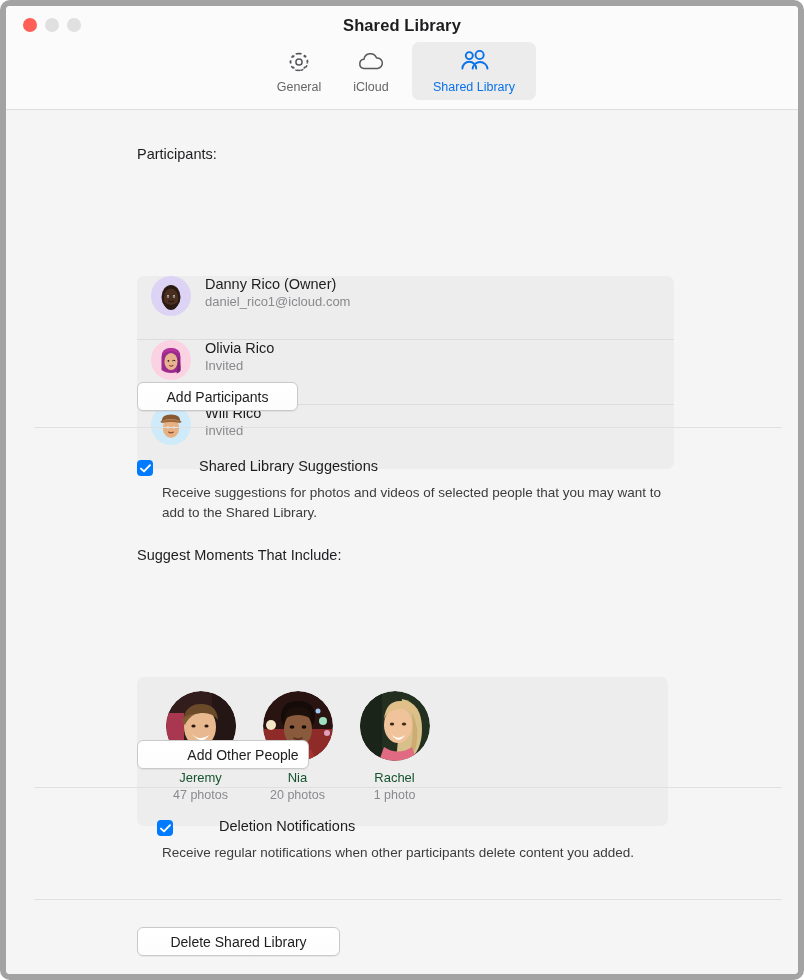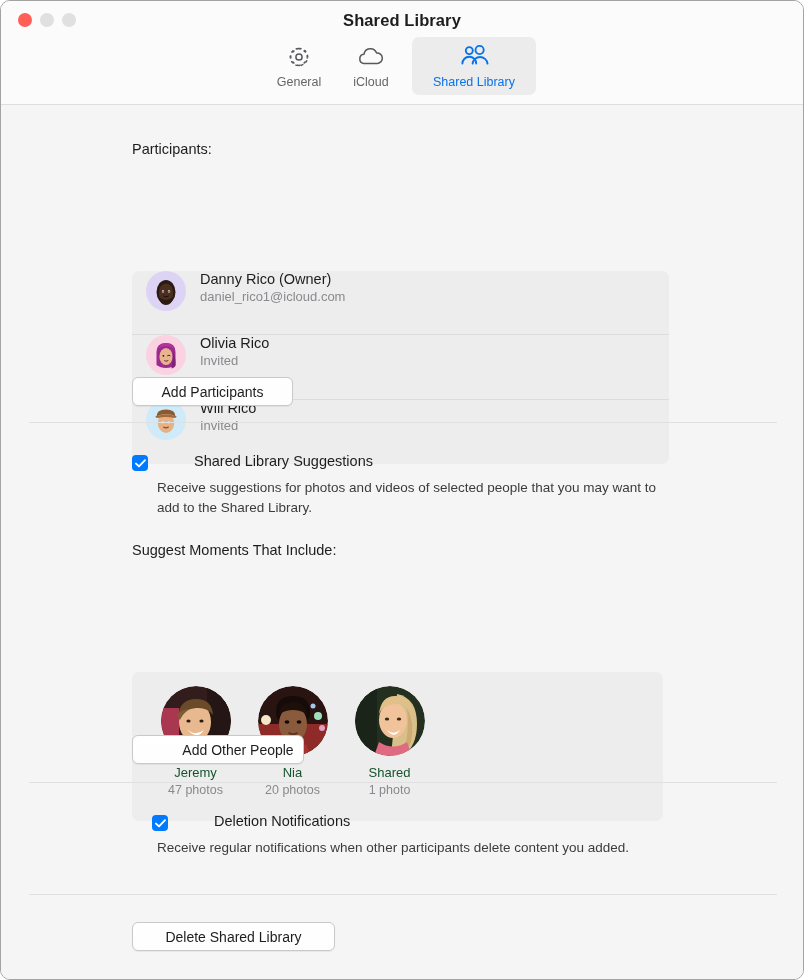--- a/index.html
+++ b/index.html
@@ -8,21 +8,21 @@
     font-family: "Liberation Sans", sans-serif;
     background: #ffffff;
     -webkit-font-smoothing: antialiased;
   }
   .window {
     position: absolute; left: 0; top: 0;
     width: 804px; height: 980px;
     background: #f5f5f5;
     border-radius: 10px;
     overflow: hidden;
-    border: 1px solid #a3a3a3;
+    border: 6px solid #a3a3a3;
   }
   
   .titlebar {
     position: relative;
     height: 104px;
     background: #fbfbfb;
     border-bottom: 1px solid #dedede;
   }
   .traffic {
     position: absolute; left: 17px; top: 12px;
@@ -362,21 +362,21 @@
                 <ellipse cx="38" cy="34" rx="14" ry="18" fill="#f0c39a"></ellipse>
                 <path d="M24 28 q2 -18 16 -18 q16 0 18 18 q-4 -10 -17 -10 q-13 0 -17 10 z" fill="#e0bf88"></path>
                 <path d="M52 22 q8 14 4 34 q-3 8 -8 12 q7 -22 4 -46 z" fill="#cdab72"></path>
                 <ellipse cx="32" cy="33" rx="2.2" ry="1.6" fill="#3a2a1a"></ellipse>
                 <ellipse cx="44" cy="33" rx="2.2" ry="1.6" fill="#3a2a1a"></ellipse>
                 <path d="M31 43 q7 7 14 1 q-6 10 -14 -1 z" fill="#fff"></path>
                 <path d="M24 56 q14 9 28 0 l5 14 l-38 0 z" fill="#e06a82"></path>
               </g>
             </svg>
           </div>
-          <span class="pername">Shared</span>
+          <span class="pername">Rachel</span>
           <span class="percount">1 photo</span>
         </div>
 
       </div>
     </div>
 
     <div class="btn" style="left:131px; top:630px; width:172px; height:29px;padding-left:40px;">Add Other People</div>
 
     <div class="divider" style="top:677px;"></div>
 

